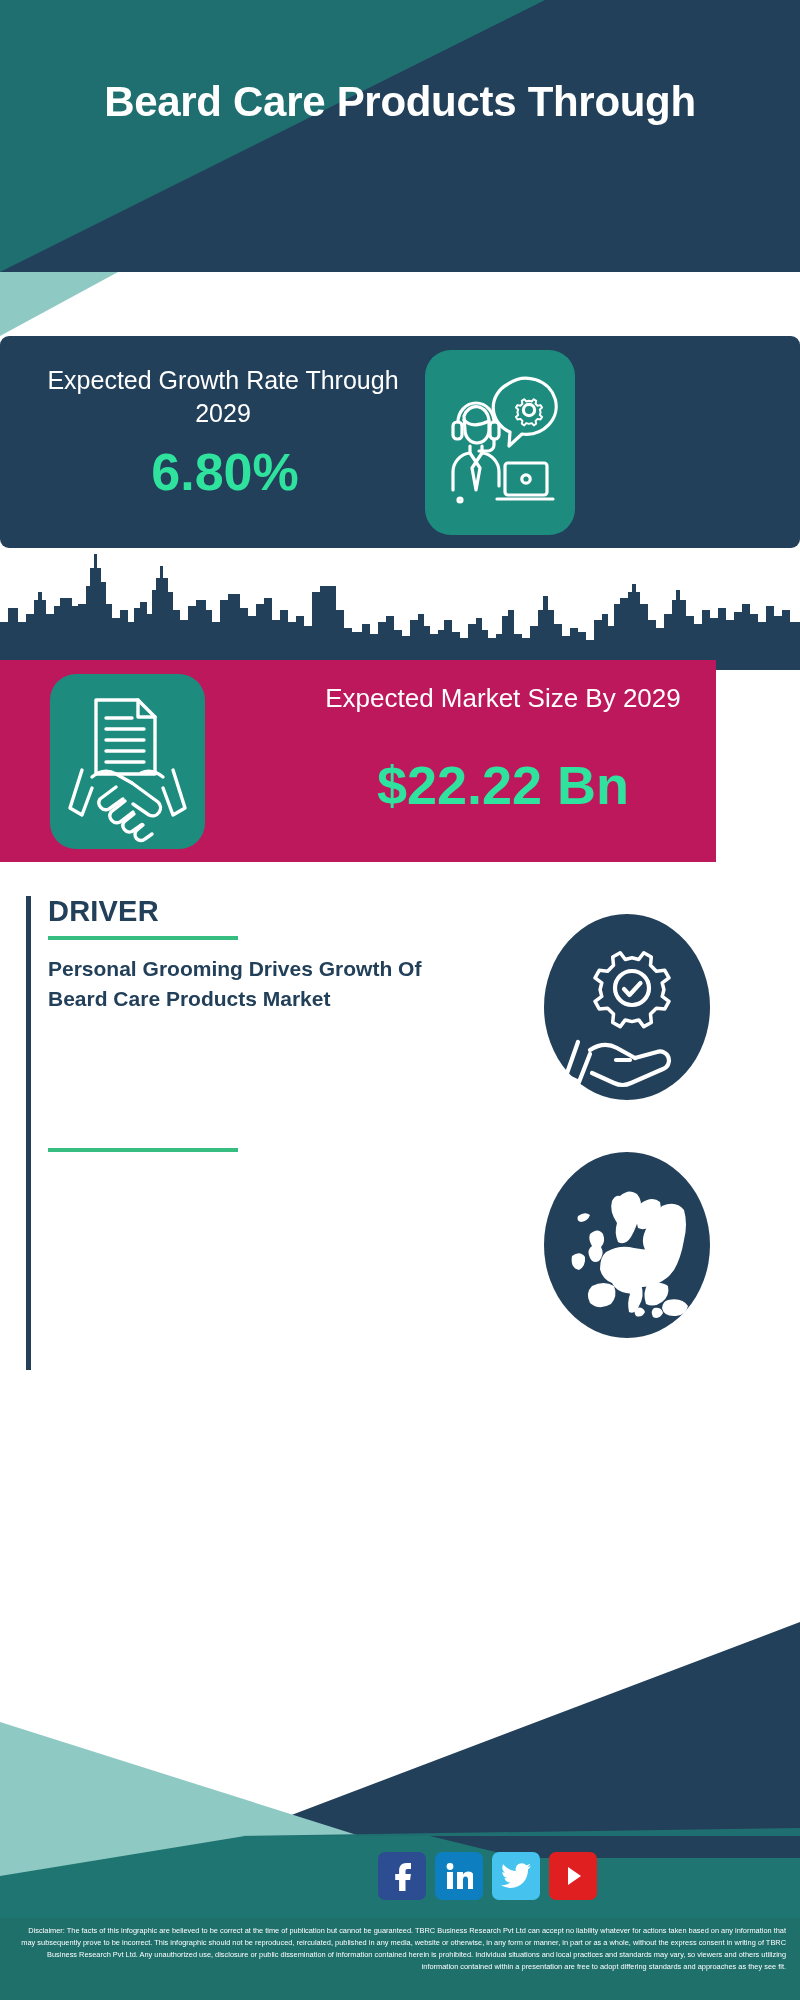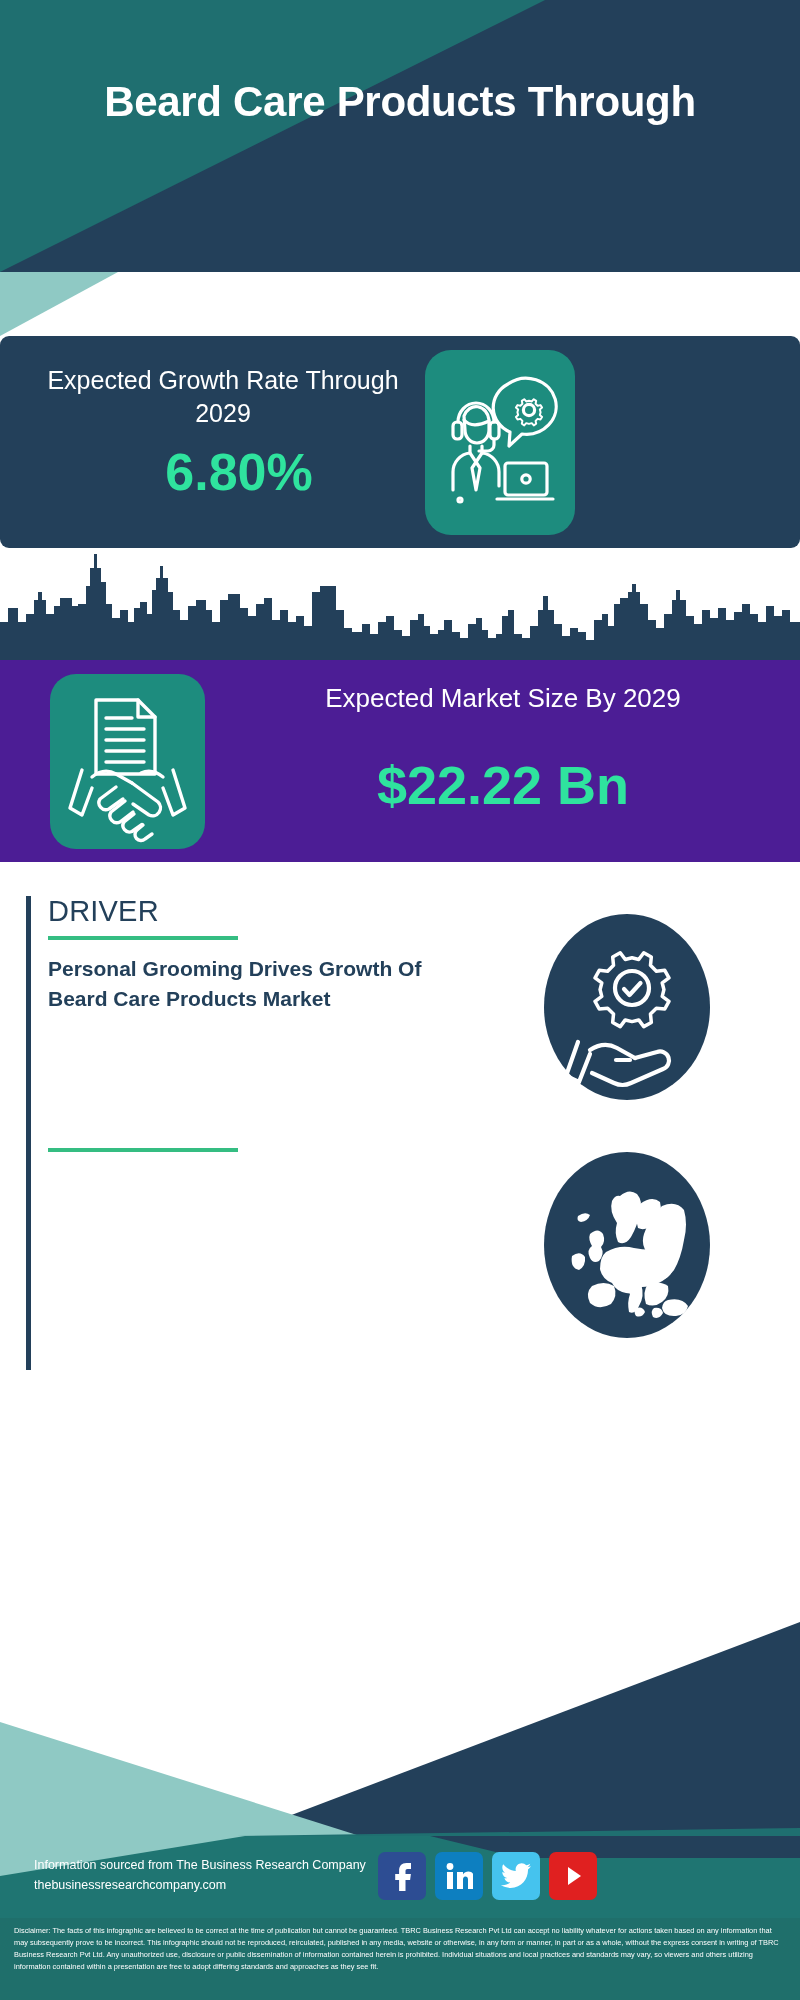--- a/index.html
+++ b/index.html
@@ -37,54 +37,54 @@
     clip-path:polygon(0 0, 118px 0, 0 64px);
   }
 
   
   .growth{position:absolute;left:0;top:336px;width:800px;height:212px;background:#23405a;border-radius:9px;}
   .growth .label{
     position:absolute;left:28px;top:28px;width:390px;
     text-align:center;color:#ffffff;font-size:25px;line-height:1.32;
   }
   .growth .value{
-    position:absolute;left:44px;top:110px;width:390px;
+    position:absolute;left:30px;top:110px;width:390px;
     text-align:center;color:#2fe39e;font-size:52px;font-weight:bold;line-height:1;
   }
   .iconTile{
     position:absolute;
     background:#1d8c7e;
     border-radius:26px;
   }
   .tile-growth{left:425px;top:14px;width:150px;height:185px;}
 
   
   .skyband{position:absolute;left:0;top:548px;width:800px;height:122px;background:#ffffff;overflow:hidden;}
   .skyband svg{position:absolute;left:0;bottom:0;width:800px;height:122px;display:block;}
 
   
-  .msize{position:absolute;left:0;top:660px;width:800px;height:202px;background:#4c1d95;}
+  .msize{position:absolute;left:0;top:660px;width:716px;height:202px;background:#be185d;}
   .tile-msize{left:50px;top:14px;width:155px;height:175px;}
   .msize .label{
     position:absolute;left:228px;top:22px;width:550px;
     text-align:center;color:#ffffff;font-size:26px;line-height:1.3;
   }
   .msize .value{
     position:absolute;left:228px;top:98px;width:550px;
     text-align:center;color:#2fe39e;font-size:54px;font-weight:bold;line-height:1;
   }
 
   
   .content{position:absolute;left:0;top:862px;width:800px;height:760px;background:#ffffff;}
 
   .card{position:absolute;left:26px;width:560px;}
   .card .bar{position:absolute;left:0;top:0;width:5px;background:#23405a;}
   .card .inner{position:absolute;left:22px;top:0;width:430px;}
   .card h2{
-    margin:0;color:#23405a;font-size:29px;font-weight:normal;
+    margin:0;color:#23405a;font-size:29px;font-weight:bold;
     letter-spacing:0.2px;line-height:1.1;
   }
   .card .rule{margin-top:8px;width:190px;height:4px;background:#35bd82;}
   .card p{
     margin:14px 0 0 0;color:#23405a;font-size:21px;font-weight:bold;line-height:1.42;
   }
   .card.europe p{font-size:19px;}
 
   .circ{
     position:absolute;
@@ -125,21 +125,21 @@
   .socials{position:absolute;left:378px;top:16px;display:flex;gap:9px;z-index:5;}
   .sico{width:48px;height:48px;border-radius:7px;display:flex;align-items:center;justify-content:center;}
   .sico.fb{background:#2d4d93;}
   .sico.li{background:#0d7fc0;}
   .sico.tw{background:#45c3ee;}
   .sico.yt{background:#e02020;}
 
   
   .disclaimer{
     position:absolute;left:0;top:1918px;width:800px;height:82px;background:#1f6f6b;
-    color:#ffffff;font-size:7.4px;line-height:1.62;text-align:left;
+    color:#ffffff;font-size:7.4px;line-height:1.62;text-align:right;
     padding:7px 14px 0 14px;box-sizing:border-box;
   }
 </style>
 </head>
 <body>
 
 <div class="page">
 
   <div class="header">
     <div class="tealwedge"></div>
@@ -309,24 +309,20 @@
   <div class="footdeco">
     <div class="navy"></div>
     <div class="lteal"></div>
     <div class="dteal"></div>
   </div>
 
   <div class="footbar">
     <div class="wedgeL"></div>
     <div class="wedgeR"></div>
 
-    <div class="srctext">
-      <div>Information sourced from The Business Research Company</div>
-      <div>thebusinessresearchcompany.com</div>
-    </div>
 
     <div class="socials">
       <a class="sico fb">
         <svg width="26" height="30" viewBox="0 0 26 30" aria-hidden="true">
           <path fill="#ffffff" d="M17.5 2 h4.5 v6 h-3.4 c-1.5 0 -2.1 .8 -2.1 2.2 V13 h5.4 l-.8 6 h-4.6 V30 h-6.4 V19 H6.2 v-6 h3.9 V9.6 C10.1 4.9 12.6 2 17.5 2 Z"></path>
         </svg>
       </a>
       <a class="sico li">
         <svg width="28" height="28" viewBox="0 0 28 28" aria-hidden="true">
           <rect x="2" y="10" width="6" height="17" fill="#ffffff"></rect>

